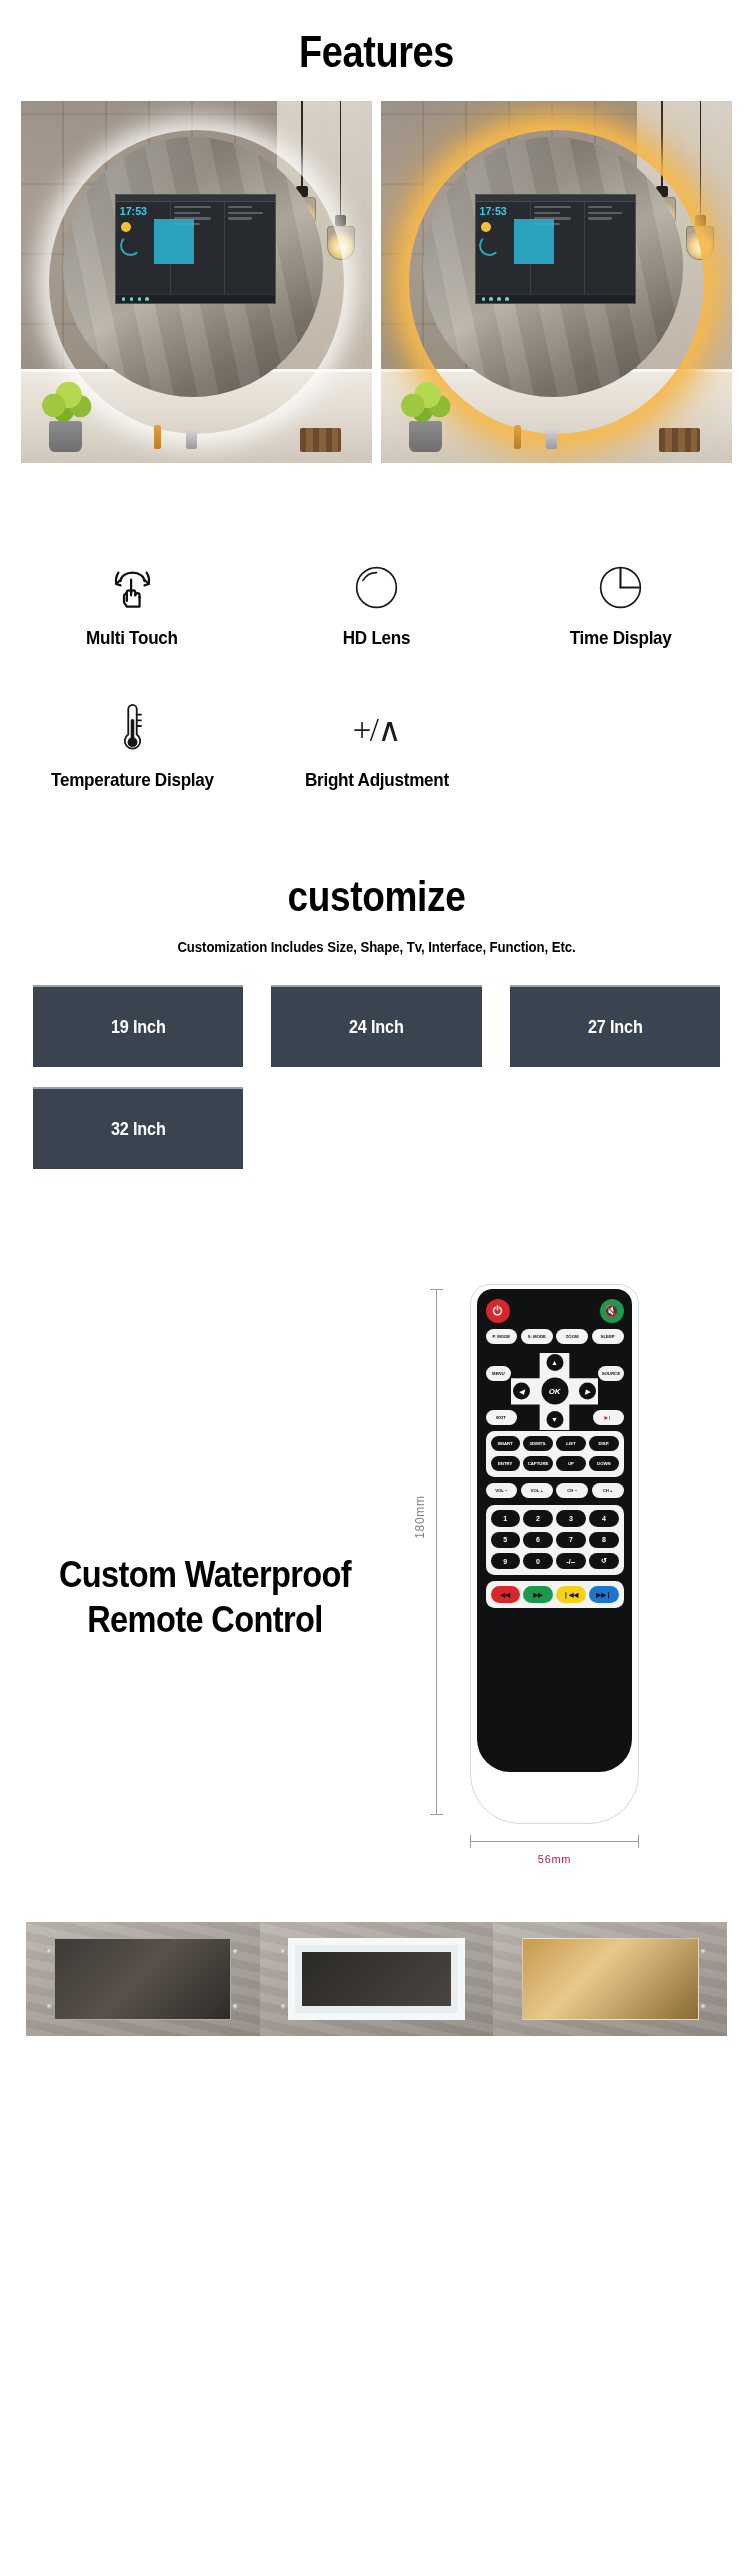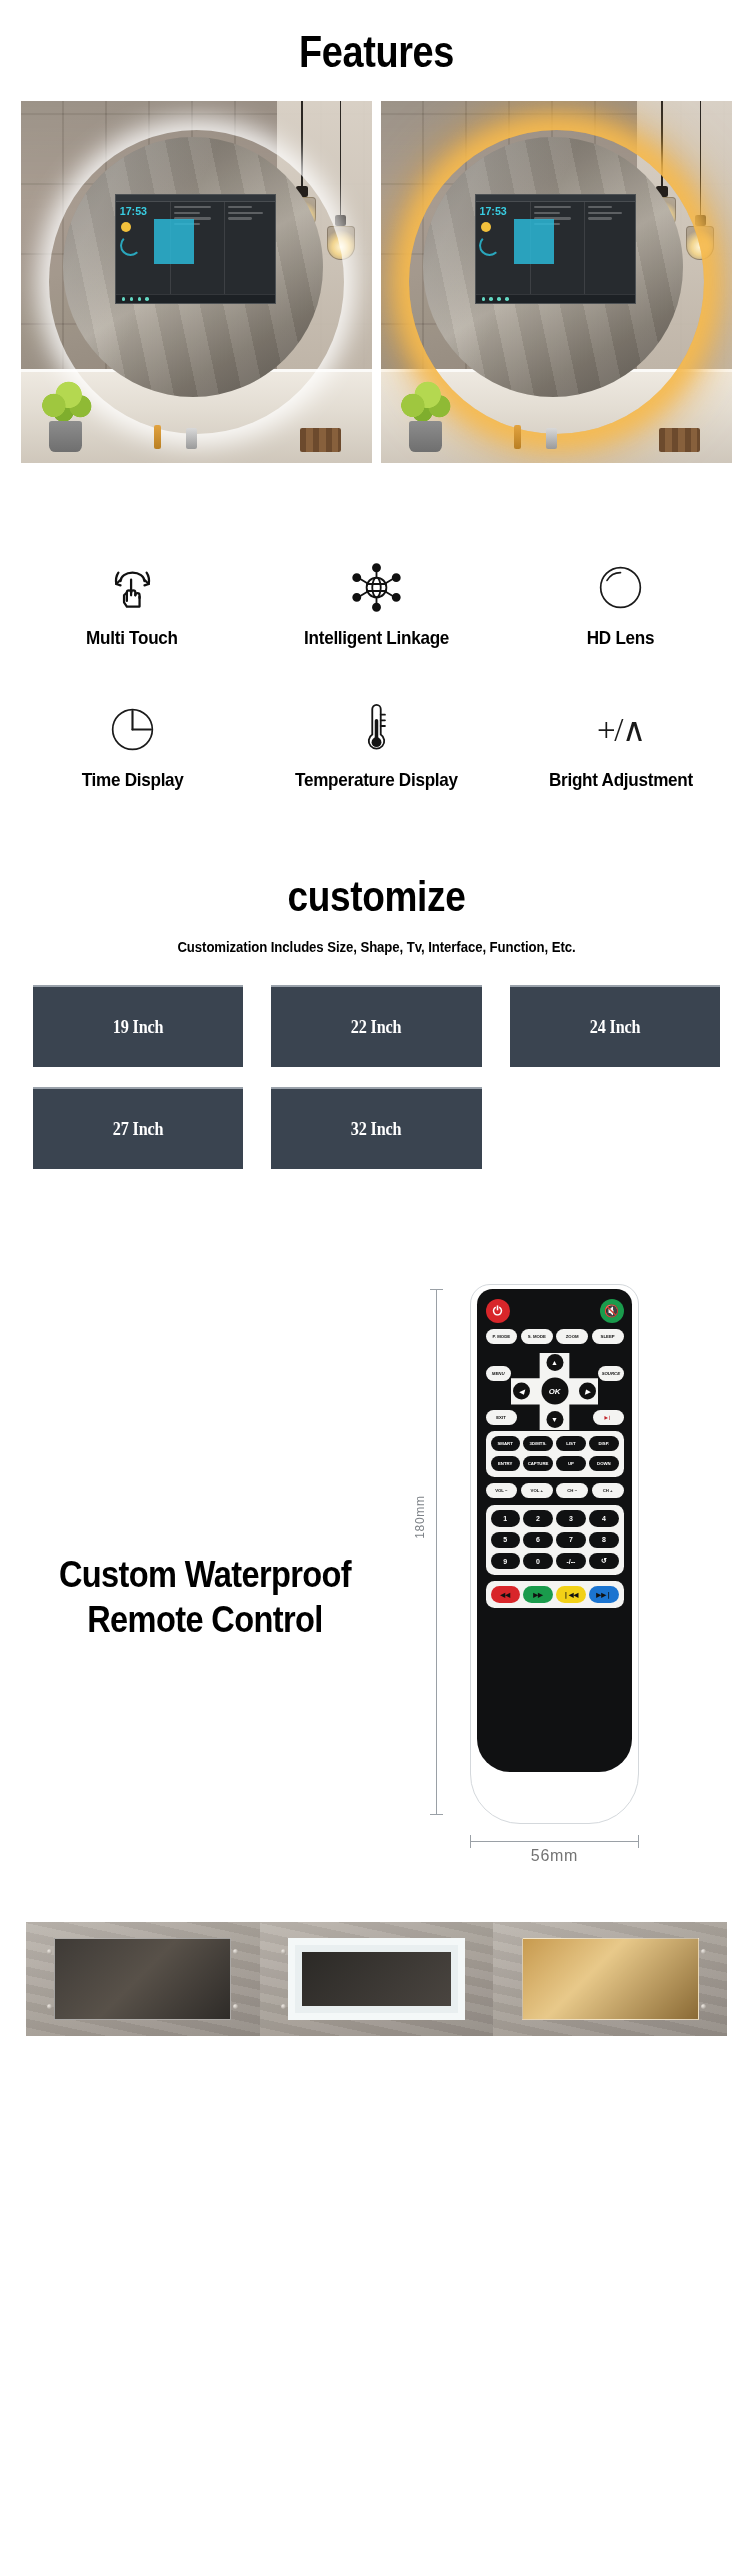--- a/index.html
+++ b/index.html
@@ -272,21 +272,20 @@
     letter-spacing: -1.4px;
   }
 
   
   .customize-wrap { padding-top: 84px; }
   .size-grid {
     display: grid;
     grid-template-columns: repeat(3, 1fr);
     gap: 20px 28px;
     padding: 30px 33px 0 33px;
-    font-family: Liberation Serif, serif;
   }
   .size-tile {
     height: 82px;
     background: #3a4450;
     border-top: 2.8px solid #9aa2ab;
     display: flex;
     align-items: center;
     justify-content: center;
   }
   .size-tile-label {
@@ -363,22 +362,22 @@
     content: ""; position: absolute; top: -6.4px; width: 0.7px; height: 13.5px; background: #9aa0a6;
   }
   .dim-h:before { left: 0; }
   .dim-h:after { right: 0; }
   .dim-h-label {
     position: absolute;
     left: 44px;
     bottom: 14px;
     width: 169px;
     text-align: center;
-    font-size: 16px;
-    color: #737373;
+    font-size: 11px;
+    color: #be185d;
     letter-spacing: 0.7px;
   }
 
   
   .remote-outline {
     position: absolute;
     left: 44px;
     top: 15.6px;
     width: 169px;
     height: 540px;
@@ -666,37 +665,20 @@
           <path d="M31 58V46a3 3 0 0 1 6 0"></path>
           <path d="M37 46a3 3 0 0 1 6 0v4"></path>
           <path d="M43 50a3 3 0 0 1 6 0v4"></path>
           <path d="M31 46l-4 4v10l4 6h18V52"></path>
         </svg>
       </div>
       <div class="feature-label">Multi Touch</div>
     </div>
 
 
-    <div class="feature-cell">
-      <div class="feature-icon">
-        <svg width="57" height="55" viewBox="0 0 80 78" fill="none" stroke="#111" stroke-width="2.6" stroke-linecap="round">
-          <circle cx="40" cy="39" r="14"></circle>
-          <ellipse cx="40" cy="39" rx="6" ry="14"></ellipse>
-          <path d="M26.5 34h27M26.5 44h27"></path>
-          <circle cx="40" cy="11" r="5" fill="#111"></circle>
-          <circle cx="40" cy="67" r="5" fill="#111"></circle>
-          <circle cx="12" cy="25" r="5" fill="#111"></circle>
-          <circle cx="68" cy="25" r="5" fill="#111"></circle>
-          <circle cx="12" cy="53" r="5" fill="#111"></circle>
-          <circle cx="68" cy="53" r="5" fill="#111"></circle>
-          <path d="M40 16v9M40 53v9M17 27l10 6M63 27l-10 6M17 51l10-6M63 51l-10-6"></path>
-        </svg>
-      </div>
-      <div class="feature-label">Intelligent Linkage</div>
-    </div>
 
     <div class="feature-cell">
       <div class="feature-icon">
         <svg width="51" height="51" viewBox="0 0 72 72" fill="none" stroke="#1a1a1a" stroke-width="2.4" stroke-linecap="round">
           <circle cx="36" cy="36" r="28"></circle>
           <path d="M17 26a22 22 0 0 1 19-11"></path>
         </svg>
       </div>
       <div class="feature-label">HD Lens</div>
     </div>
@@ -734,23 +716,20 @@
     </div>
   </div>
 
   <div class="customize-wrap">
     <h2 class="section-title" id="customize-title">customize</h2>
     <div id="customize-sub">Customization Includes Size, Shape, Tv, Interface, Function, Etc.</div>
 
     <div class="size-grid">
       <div class="size-tile">
         <span class="size-tile-label">19 Inch</span>
-      </div>
-      <div class="size-tile">
-        <span class="size-tile-label">22 Inch</span>
       </div>
       <div class="size-tile">
         <span class="size-tile-label">24 Inch</span>
       </div>
       <div class="size-tile">
         <span class="size-tile-label">27 Inch</span>
       </div>
       <div class="size-tile">
         <span class="size-tile-label">32 Inch</span>
       </div>

